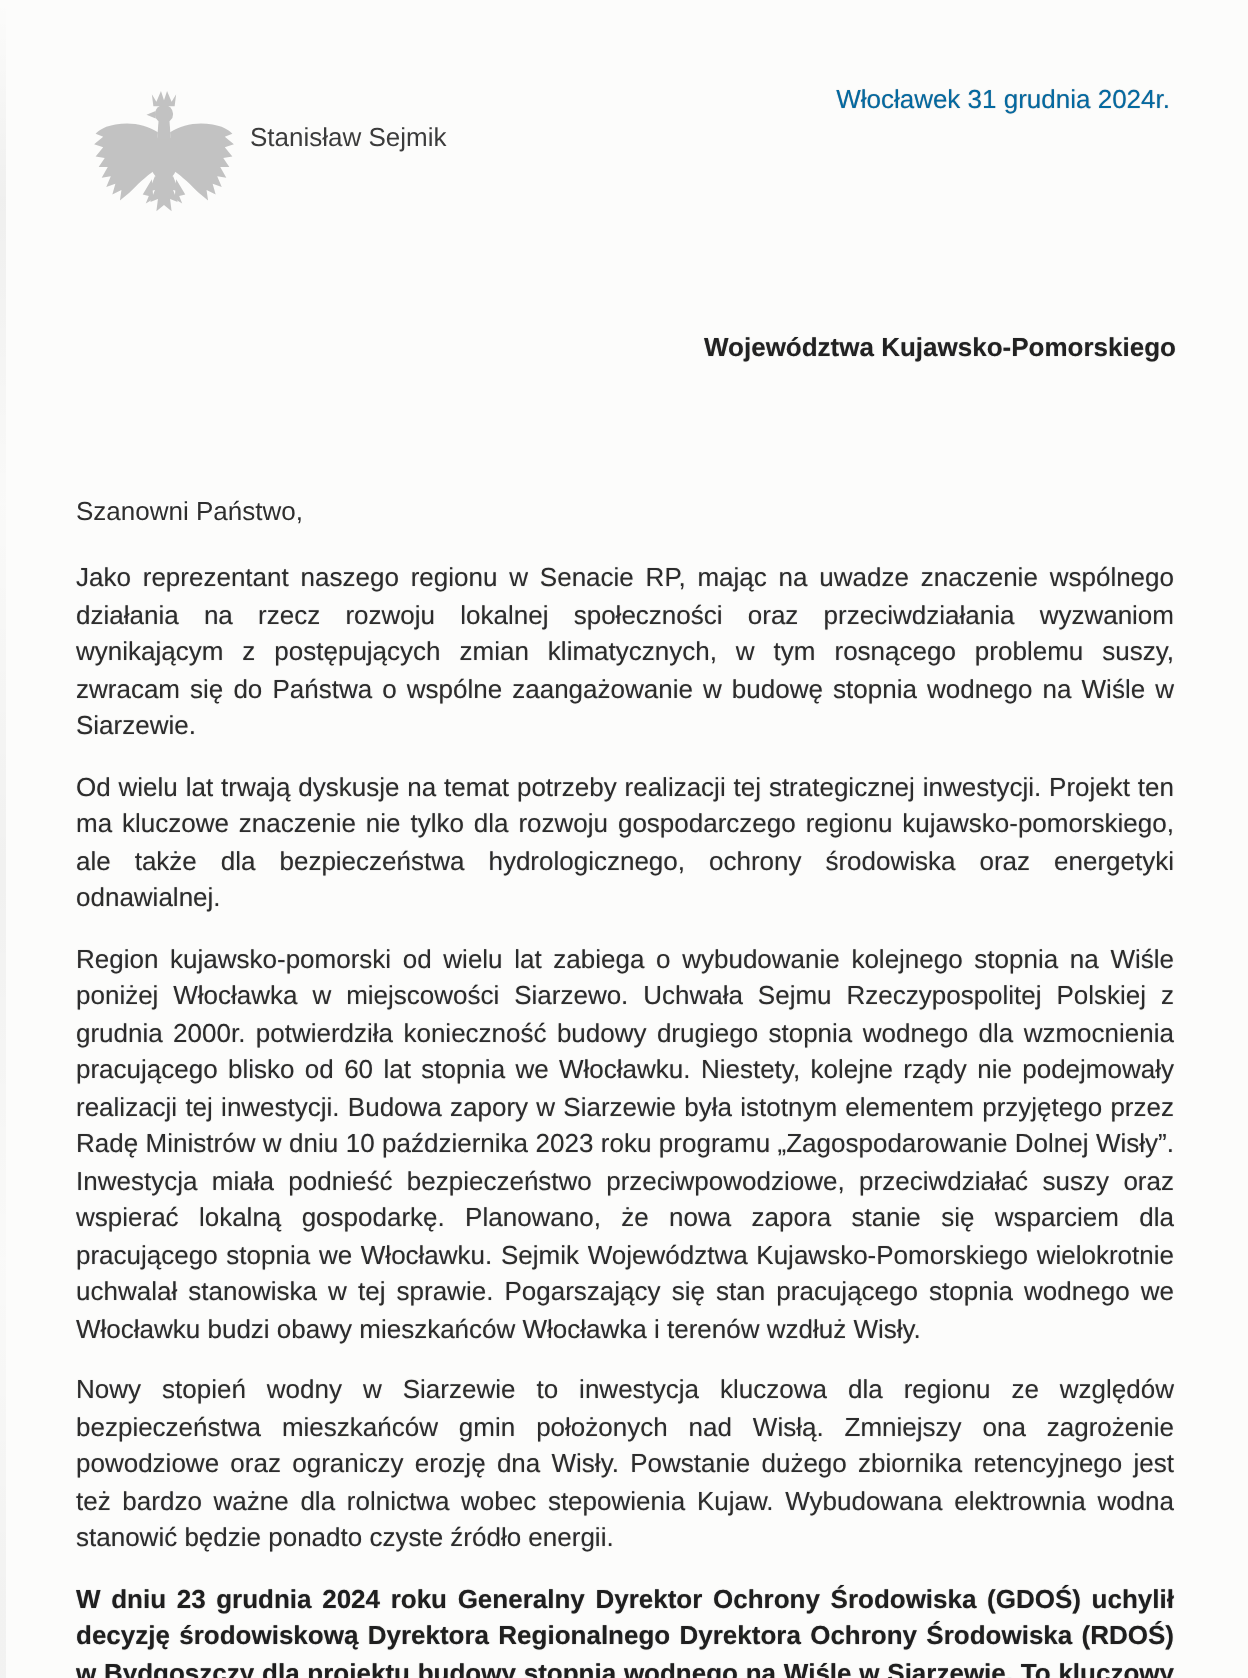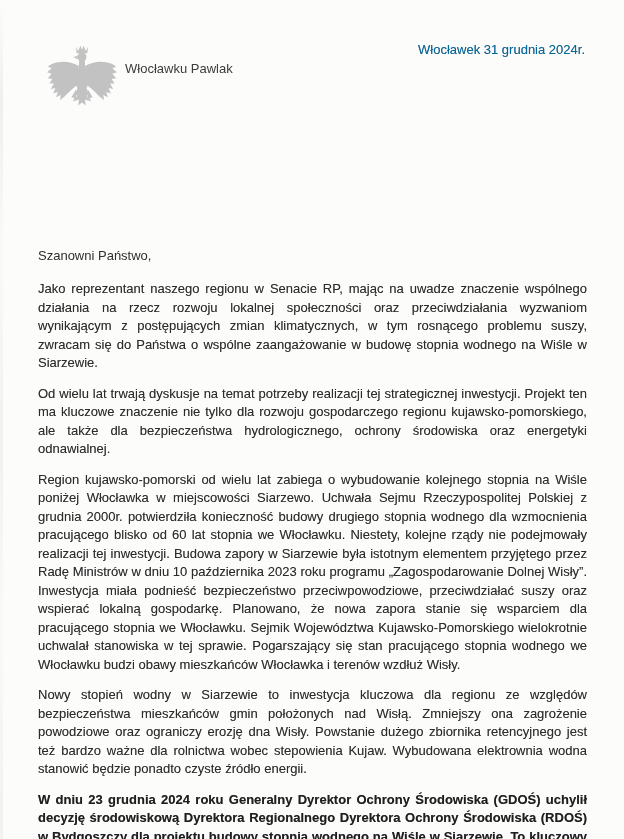--- a/index.html
+++ b/index.html
@@ -108,26 +108,27 @@
         <circle cx="50" cy="21" r="6"></circle>
 
         <path d="M44.5,19 L38.5,21.5 L44.5,24 Z"></path>
 
         <path d="M42,8 L45,13 L48,6 L50,12 L52,6 L55,13 L58,8 L57,16 L43,16 Z"></path>
       </g>
     </svg>
   </div>
 
   <div class="sender">
-    <div>Włocławku Pawlak</div>
+    <div>Stanisław Sejmik</div>
   </div>
 
   <div class="dateline">Włocławek 31 grudnia 2024r.</div>
 
   <div class="recipient">
+    <div>Województwa Kujawsko-Pomorskiego</div>
   </div>
 
   <div class="salutation">Szanowni Państwo,</div>
 
   <div class="letter-body">
     <p>Jako reprezentant naszego regionu w Senacie RP, mając na uwadze znaczenie wspólnego działania na rzecz rozwoju lokalnej społeczności oraz przeciwdziałania wyzwaniom wynikającym z postępujących zmian klimatycznych, w tym rosnącego problemu suszy, zwracam się do Państwa o wspólne zaangażowanie w budowę stopnia wodnego na Wiśle w Siarzewie.</p>
     <p>Od wielu lat trwają dyskusje na temat potrzeby realizacji tej strategicznej inwestycji. Projekt ten ma kluczowe znaczenie nie tylko dla rozwoju gospodarczego regionu kujawsko-pomorskiego, ale także dla bezpieczeństwa hydrologicznego, ochrony środowiska oraz energetyki odnawialnej.</p>
     <p>Region kujawsko-pomorski od wielu lat zabiega o wybudowanie kolejnego stopnia na Wiśle poniżej Włocławka w miejscowości Siarzewo. Uchwała Sejmu Rzeczypospolitej Polskiej z grudnia 2000r. potwierdziła konieczność budowy drugiego stopnia wodnego dla wzmocnienia pracującego blisko od 60 lat stopnia we Włocławku. Niestety, kolejne rządy nie podejmowały realizacji tej inwestycji. Budowa zapory w Siarzewie była istotnym elementem przyjętego przez Radę Ministrów w dniu 10 października 2023 roku programu „Zagospodarowanie Dolnej Wisły”. Inwestycja miała podnieść bezpieczeństwo przeciwpowodziowe, przeciwdziałać suszy oraz wspierać lokalną gospodarkę. Planowano, że nowa zapora stanie się wsparciem dla pracującego stopnia we Włocławku. Sejmik Województwa Kujawsko-Pomorskiego wielokrotnie uchwalał stanowiska w tej sprawie. Pogarszający się stan pracującego stopnia wodnego we Włocławku budzi obawy mieszkańców Włocławka i terenów wzdłuż Wisły.</p>
     <p>Nowy stopień wodny w Siarzewie to inwestycja kluczowa dla regionu ze względów bezpieczeństwa mieszkańców gmin położonych nad Wisłą. Zmniejszy ona zagrożenie powodziowe oraz ograniczy erozję dna Wisły. Powstanie dużego zbiornika retencyjnego jest też bardzo ważne dla rolnictwa wobec stepowienia Kujaw. Wybudowana elektrownia wodna stanowić będzie ponadto czyste źródło energii.</p>
     <p class="closing">W dniu 23 grudnia 2024 roku Generalny Dyrektor Ochrony Środowiska (GDOŚ) uchylił decyzję środowiskową Dyrektora Regionalnego Dyrektora Ochrony Środowiska (RDOŚ) w Bydgoszczy dla projektu budowy stopnia wodnego na Wiśle w Siarzewie. To kluczowy dokument, którego brak uniemożliwia dalsze procedowanie tej inwestycji, w tym uzyskanie pozwolenia na budowę.</p>

